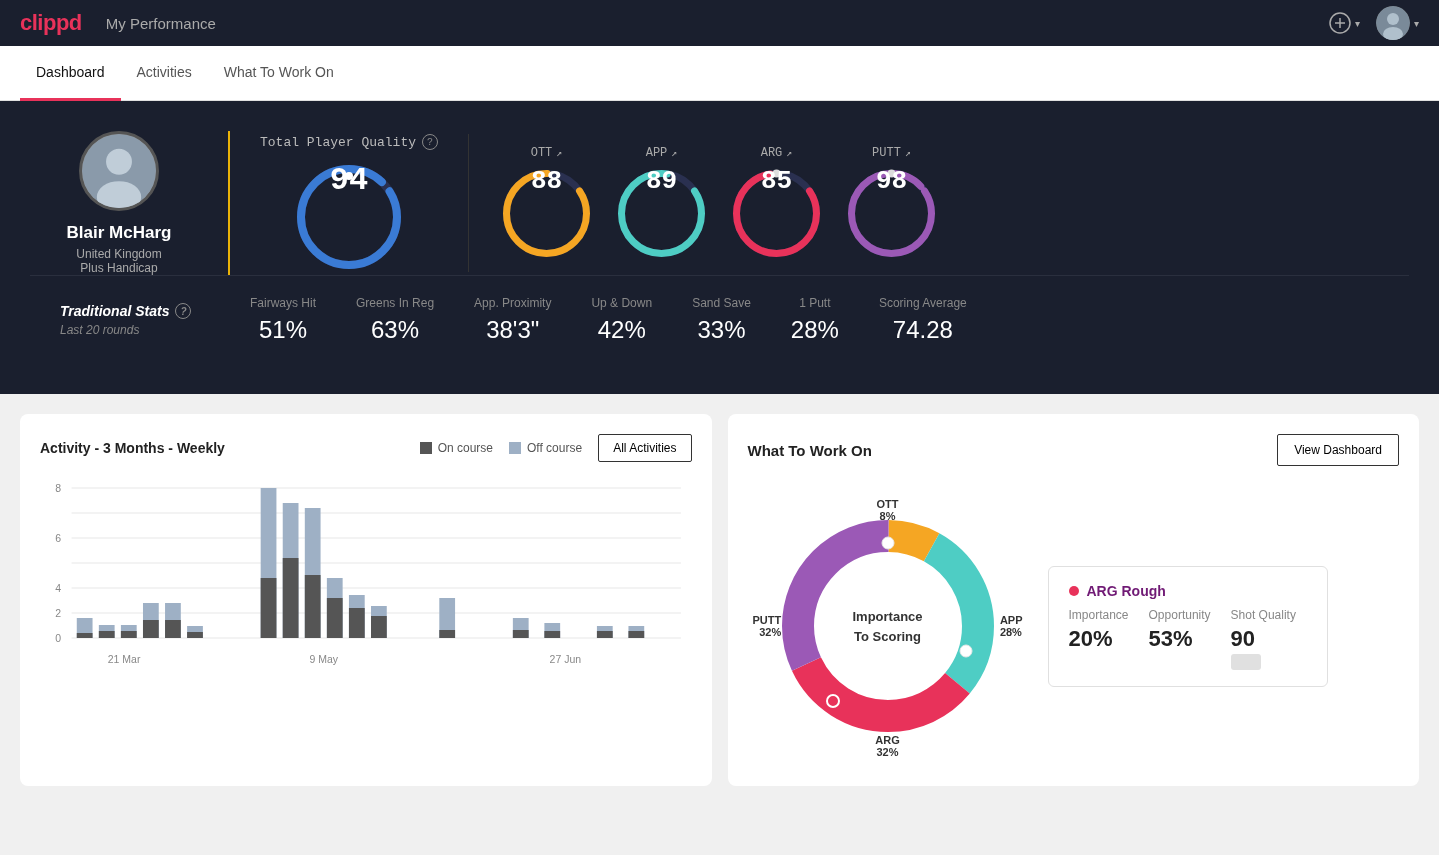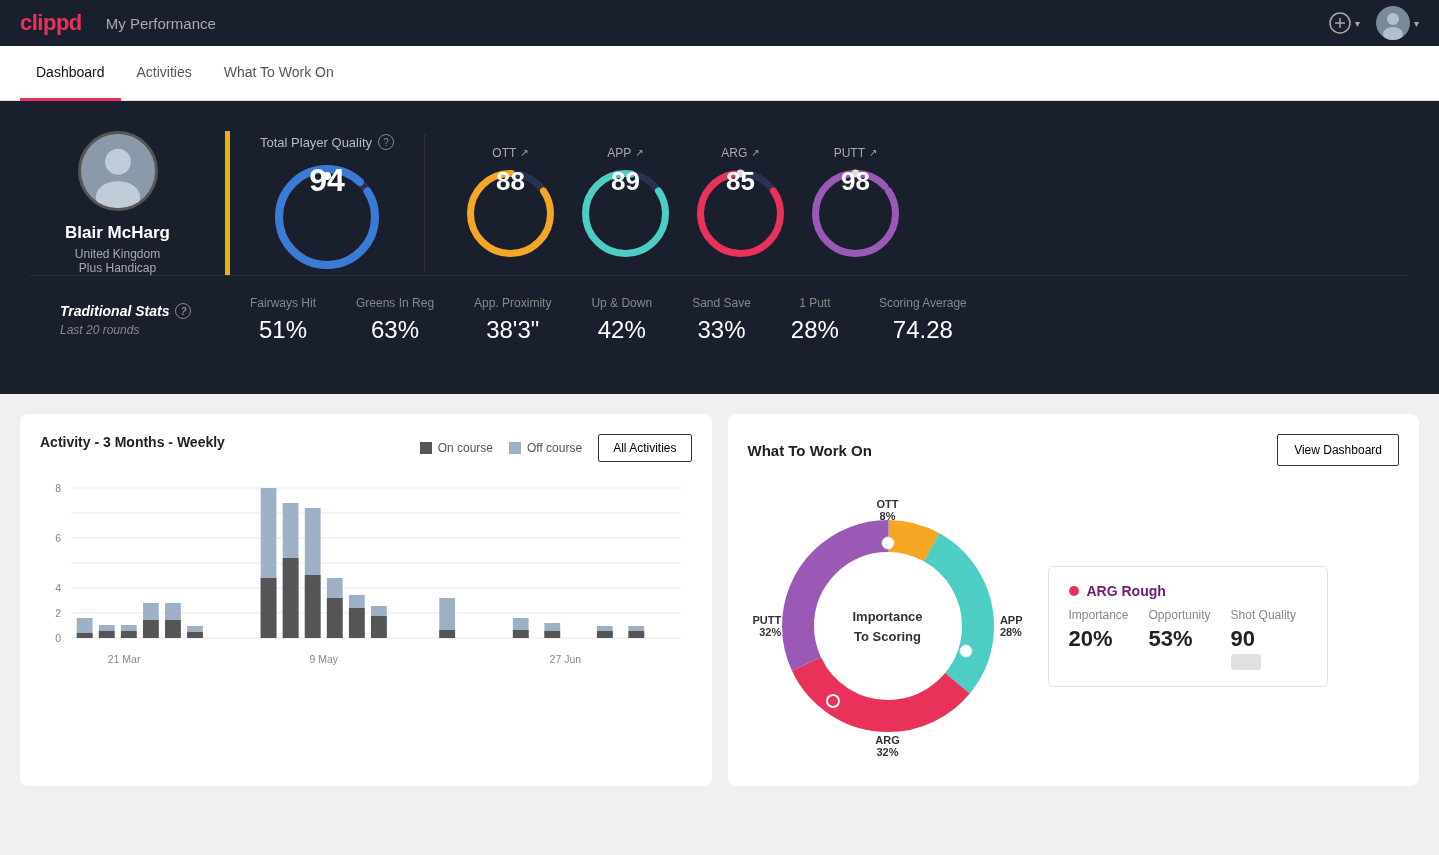--- a/index.html
+++ b/index.html
@@ -53,21 +53,21 @@
       display: flex;
       align-items: center;
       gap: 0;
     }
     .player-info {
       min-width: 200px;
       display: flex;
       flex-direction: column;
       align-items: center;
       padding-right: 20px;
-      border-right: 5px solid #eab308;
+      border-right: 2px solid #eab308;
     }
     .player-avatar {
       width: 80px;
       height: 80px;
       border-radius: 50%;
       background: #888;
       overflow: hidden;
       border: 3px solid #555;
       display: flex; align-items:center; justify-content:center;
       margin-bottom: 12px;
@@ -75,21 +75,22 @@
     .player-name { color: #fff; font-size: 17px; font-weight: 700; text-align: center; }
     .player-country { color: #aaa; font-size: 12px; text-align: center; margin-top: 4px; }
     .player-handicap { color: #aaa; font-size: 12px; text-align: center; }
 
     
     .scores-section {
       flex: 1;
       display: flex;
       align-items: center;
       padding-left: 30px;
-      gap: 8px;
+      gap: 0;
+      font-family: Liberation Mono, monospace;
     }
     .score-main {
       display: flex;
       flex-direction: column;
       align-items: center;
       padding-right: 30px;
       border-right: 1px solid #333;
     }
     .tpq-label { color: #bbb; font-size: 13px; margin-bottom: 12px; display: flex; align-items: center; gap: 6px; }
     .help-icon { width: 16px; height: 16px; border: 1px solid #888; border-radius: 50%; display: inline-flex; align-items:center; justify-content:center; color:#888; font-size:10px; }
@@ -133,21 +134,21 @@
     .stat-items { display: flex; gap: 40px; flex: 1; }
     .stat-item { display: flex; flex-direction: column; align-items: center; }
     .stat-item-label { color: #888; font-size: 12px; margin-bottom: 6px; white-space: nowrap; text-align: center; }
     .stat-item-value { color: #fff; font-size: 24px; font-weight: 300; }
 
     
     .bottom { display: flex; gap: 16px; padding: 20px; background: #f0f0f0; }
     .panel { background: #fff; border-radius: 8px; padding: 20px; flex: 1; }
 
     
-    .chart-header { display: flex; justify-content: space-between; margin-bottom: 16px; }
+    .chart-header { display: flex; align-items: center; justify-content: space-between; margin-bottom: 16px; }
     .chart-title { font-size: 14px; font-weight: 600; color: #222; }
     .chart-legend { display: flex; gap: 16px; align-items: center; }
     .legend-item { display: flex; align-items: center; gap: 6px; font-size: 12px; color: #555; }
     .legend-dot { width: 12px; height: 12px; }
     .all-activities-btn {
       border: 1px solid #333;
       padding: 6px 14px;
       font-size: 12px;
       background: #fff;
       cursor: pointer;

